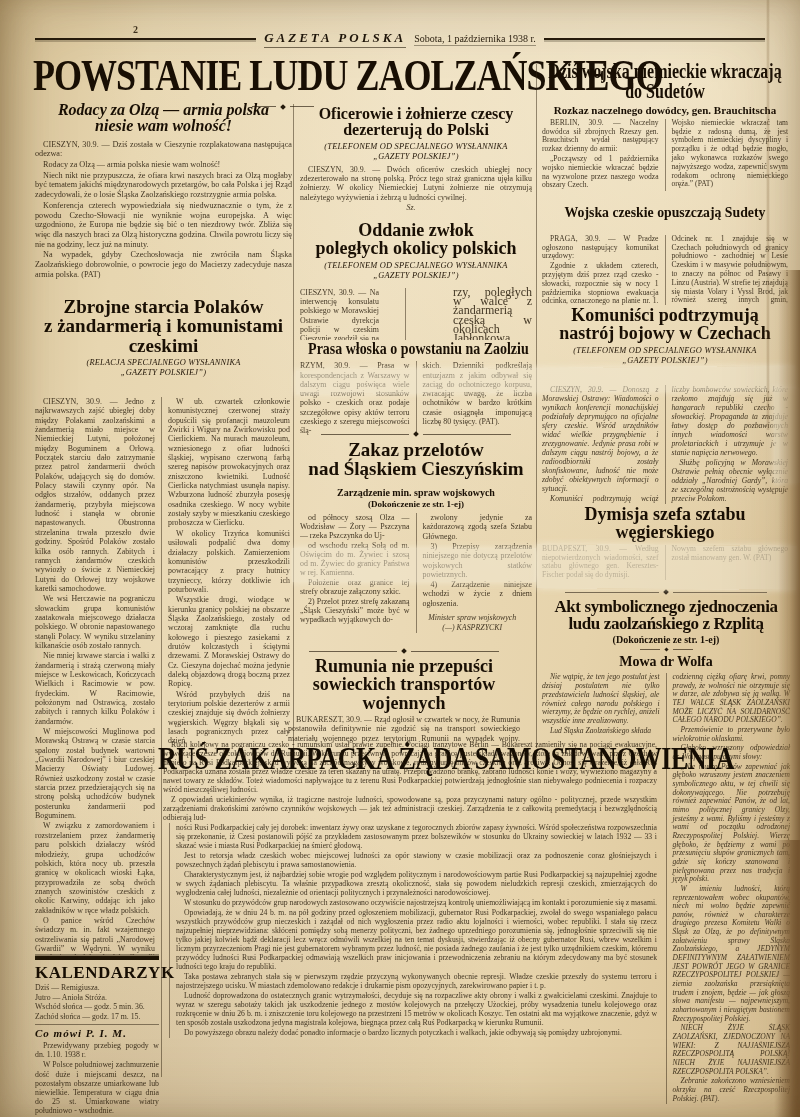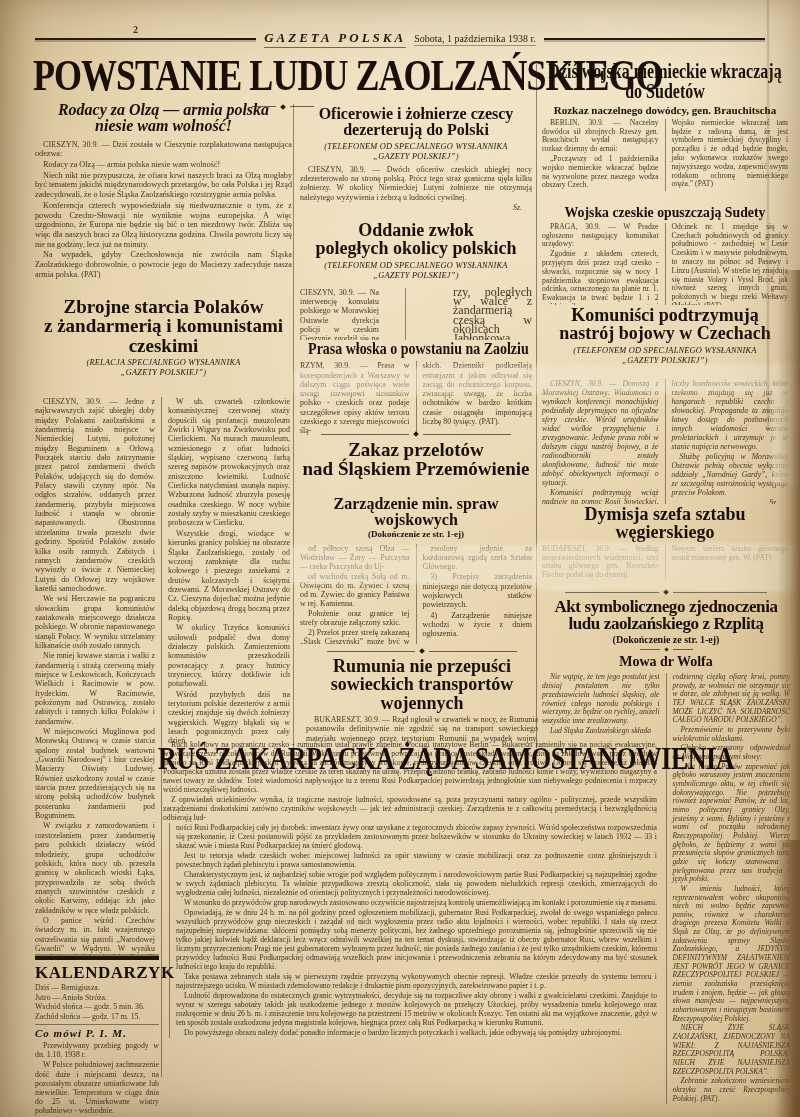--- a/index.html
+++ b/index.html
@@ -19,21 +19,21 @@
   
   .art-title{font-weight:700;text-align:center;white-space:pre-line;color:#190f04;line-height:1.02;}
   .art-sub{font-style:italic;text-align:center;white-space:pre-line;font-size:8.4px;line-height:1.2;margin-top:3px;letter-spacing:.2px;color:#221608;}
   .banner-title{font-weight:700;text-align:center;white-space:nowrap;color:#150d03;}
   
   .body{text-align:justify;}
   .body p{margin:0 0 1px 0;text-indent:8px;}
   .cols{display:flex;}
   .c{flex:1;min-width:0;}
   .c + .c{border-left:1px solid rgba(48,34,16,.5);padding-left:6px;margin-left:6px;}
-  .sig{text-align:right;font-style:italic;padding-right:10px;margin-top:1px;}
+  .sig{text-align:center;font-style:italic;padding-right:10px;margin-top:1px;}
   .divider{display:flex;align-items:center;justify-content:center;gap:5px;height:8px;margin:2px 0;}
   .dline{width:38%;height:1px;background:rgba(40,28,12,.65);}
   .ddot{width:4px;height:4px;background:#241a0c;transform:rotate(45deg);}
   .ital{font-style:italic;}
   
   .kalbar{height:4px;background:#1f1506;margin-bottom:3px;box-shadow:0 -2px 0 rgba(31,21,6,.4);}
   .kaltitle{font-weight:700;font-size:17px;text-align:center;letter-spacing:.5px;color:#170e03;}
   .kalline{font-size:7.8px;line-height:1.22;}
   .pimtitle{font-weight:700;font-style:italic;font-size:11px;letter-spacing:1px;margin:3px 0 2px;color:#190f04;border-top:1px solid rgba(40,28,12,.5);padding-top:2px;}
   
@@ -94,22 +94,22 @@
       <p>We wsi Herczawie na pograniczu słowackim grupa komunistów zaatakowała miejscowego działacza polskiego. W obronie napastowanego stanęli Polacy. W wyniku strzelaniny kilkanaście osób zostało rannych.</p>
       <p>Nie mniej krwawe starcia i walki z żandarmerią i strażą czerwoną miały miejsce w Leskowicach, Kończycach Wielkich i Racimowie w pow. frydeckim. W Racimowie, położonym nad Ostrawicą, zostało zabitych i rannych kilku Polaków i żandarmów.</p>
       <p>W miejscowości Muglinowa pod Morawską Ostrawą w czasie starcia spalony został budynek wartowni „Gwardii Narodowej” i biur czeskiej Macierzy Oświaty Ludowej. Również uszkodzony został w czasie starcia przez przedzierających się na stronę polską uchodźców budynek posterunku żandarmerii pod Boguminem.</p>
       <p>W związku z zamordowaniem i rozstrzelaniem przez żandarmerię paru polskich działaczy wśród młodzieży, grupa uchodźców polskich, która nocy ub. przeszła granicę w okolicach wioski Łąka, przyprowadziła ze sobą dwóch znanych szowinistów czeskich z okolic Karwiny, oddając ich jako zakładników w ręce władz polskich.</p>
       <p>O panice wśród Czechów świadczy m. in. fakt wzajemnego ostrzeliwania się patroli „Narodowej Gwardii” w Wędryni. W wyniku strzelaniny dwóch członków Gwardii zostało rannych.</p>
     </div>
   </div>
   <div class="abs" style="left:168px;top:397px;width:122px;height:352px;overflow:hidden;">
     <div class="body" style="font-size:7.9px;line-height:9.35px;">
       <p>W ub. czwartek członkowie komunistycznej czerwonej straży dopuścili się profanacji mauzoleum Żwirki i Wigury na Żwirkowisku pod Cierlickiem. Na murach mauzoleum, wzniesionego z ofiar ludności śląskiej, wypisano czerwoną farbą szereg napisów prowokacyjnych oraz zniszczono kwietniki. Ludność Cierlicka natychmiast usunęła napisy. Wzburzona ludność zburzyła posesję osadnika czeskiego. W nocy wybite zostały szyby w mieszkaniu czeskiego proboszcza w Cierlicku.</p>
+      <p>W okolicy Trzyńca komuniści usiłowali podpalić dwa domy działaczy polskich. Zamierzeniom komunistów przeszkodzili powracający z pracy hutnicy trzynieccy, którzy dotkliwie ich poturbowali.</p>
       <p>Wszystkie drogi, wiodące w kierunku granicy polskiej na obszarze Śląska Zaolzańskiego, zostały od wczoraj zamknięte dla ruchu kołowego i pieszego zasiekami z drutów kolczastych i ściętymi drzewami. Z Morawskiej Ostrawy do Cz. Cieszyna dojechać można jedynie daleką objazdową drogą boczną przez Ropicę.</p>
-      <p>W okolicy Trzyńca komuniści usiłowali podpalić dwa domy działaczy polskich. Zamierzeniom komunistów przeszkodzili powracający z pracy hutnicy trzynieccy, którzy dotkliwie ich poturbowali.</p>
       <p>Wśród przybyłych dziś na terytorium polskie dezerterów z armii czeskiej znajduje się dwóch żołnierzy węgierskich. Węgrzy błąkali się w lasach pogranicznych przez cały dzień.</p>
       <div class="sig">B. K.</div>
     </div>
   </div>
 
   <div class="abs" style="left:35px;top:956px;width:124px;">
     <div class="kalbar"></div>
     <div class="kaltitle">KALENDARZYK</div>
     <div class="kalline">Dziś — Remigiusza.</div>
     <div class="kalline">Jutro — Anioła Stróża.</div>
@@ -155,41 +155,41 @@
     </div>
   </div>
 
   <div class="abs" style="left:300px;top:428px;width:232px;height:216px;overflow:hidden;">
     <div class="divider">
         <span class="dline"></span>
         <span class="ddot"></span>
         <span class="dline"></span>
       </div>
     <div class="art-title" style="font-size:19px;">Zakaz przelotów
-nad Śląskiem Przemówienie</div>
-    <div class="art-title" style="font-size:16px;margin-top:17px;">Zarządzenie min. spraw wojskowych</div>
+nad Śląskiem Cieszyńskim</div>
+    <div class="art-title" style="font-size:10px;margin-top:9px;">Zarządzenie min. spraw wojskowych</div>
     <div class="art-title" style="font-size:9px;margin-top:2px;">(Dokończenie ze str. 1-ej)</div>
     <div class="cols" style="margin-top:4px;">
       <div class="c body" style="font-size:7.9px;line-height:9px;">
         <p>od północy szosą Olza — Wodzisław — Żory — Pszczyna — rzeka Pszczynka do Uj-</p>
         <p>od wschodu rzeką Sołą od m. Oświęcim do m. Żywiec i szosą od m. Żywiec do granicy Państwa w rej. Kamienna.</p>
         <p>Położenie oraz granice tej strefy obrazuje załączony szkic.</p>
         <p>2) Przelot przez strefę zakazaną „Śląsk Cieszyński” może być w wypadkach wyjątkowych do-</p>
       </div>
       <div class="c body" style="font-size:7.9px;line-height:9.3px;">
         <p>zwolony jedynie za każdorazową zgodą szefa Sztabu Głównego.</p>
         <p>3) Przepisy zarządzenia niniejszego nie dotyczą przelotów wojskowych statków powietrznych.</p>
         <p>4) Zarządzenie niniejsze wchodzi w życie z dniem ogłoszenia.</p>
         <div class="sig" style="margin-top:5px;">Minister spraw wojskowych</div>
         <div class="sig">(—) KASPRZYCKI</div>
       </div>
     </div>
   </div>
 
-  <div class="abs" style="left:306px;top:645px;width:232px;height:98px;overflow:hidden;">
+  <div class="abs" style="left:288px;top:645px;width:232px;height:98px;overflow:hidden;">
     <div class="divider">
         <span class="dline"></span>
         <span class="ddot"></span>
         <span class="dline"></span>
       </div>
     <div class="art-title" style="font-size:18px;">Rumunia nie przepuści
 sowieckich transportów
 wojennych</div>
     <div class="body" style="font-size:7.9px;line-height:9.3px;margin-top:3px;">
       <p>BUKARESZT, 30.9. — Rząd ogłosił w czwartek w nocy, że Rumunia postanowiła definitywnie nie zgodzić się na transport sowieckiego materiału wojennego przez terytorium Rumunii na wypadek wojny. (ATE)</p>
@@ -206,37 +206,37 @@
         <p>„Począwszy od 1 października wojsko niemieckie wkraczać będzie na wyzwolone przez naszego wodza obszary Czech.</p>
       </div>
       <div class="c body" style="font-size:7.6px;line-height:8.8px;">
         <p style="text-indent:0;">Wojsko niemieckie wkraczać tam będzie z radosną dumą, że jest symbolem niemieckiej dyscypliny i porządku i że odtąd będzie mogło, jako wykonawca rozkazów swego najwyższego wodza, zapewnić swym rodakom ochronę niemieckiego oręża.” (PAT)</p>
       </div>
     </div>
   </div>
 
   <div class="abs" style="left:542px;top:204px;width:246px;height:101px;overflow:hidden;">
     <div class="art-title" style="font-size:14.5px;white-space:nowrap;transform:scale(.95,1.05);transform-origin:center top;">Wojska czeskie opuszczają Sudety</div>
-    <div class="cols" style="margin-top:4px;">
+    <div class="cols" style="margin-top:16px;">
       <div class="c body" style="font-size:7.6px;line-height:8.8px;">
         <p>PRAGA, 30.9. — W Pradze ogłoszono następujący komunikat urzędowy:</p>
         <p>Zgodnie z układem czterech, przyjętym dziś przez rząd czesko - słowacki, rozpocznie się w nocy 1 października stopniowa ewakuacja odcinka, oznaczonego na planie nr. 1. Ewakuacja ta trwać będzie 1 i 2 października, po czym nastąpi stopniowa ewakuacja innych odcinków.</p>
       </div>
       <div class="c body" style="font-size:7.6px;line-height:8.8px;">
         <p style="text-indent:0;">Odcinek nr. 1 znajduje się w Czechach południowych od granicy południowo - zachodniej w Lesie Czeskim i w masywie południowym, to znaczy na północ od Pasawy i Linzu (Austria). W strefie tej znajdują się miasta Volary i Vyssl Brod, jak również szereg innych gmin, położonych w biegu rzeki Wełtawy (Moldau). (PAT).</p>
       </div>
     </div>
   </div>
 
   <div class="abs" style="left:542px;top:306px;width:246px;height:198px;overflow:hidden;">
     <div class="art-title" style="font-size:18px;">Komuniści podtrzymują
 nastrój bojowy w Czechach</div>
     <div class="art-sub">(TELEFONEM OD SPECJALNEGO WYSŁANNIKA
 „GAZETY POLSKIEJ”)</div>
-    <div class="cols ital" style="margin-top:13px;">
+    <div class="cols ital" style="margin-top:19px;">
       <div class="c body" style="font-size:7.7px;line-height:9px;">
         <p>CIESZYN, 30.9. — Donoszą z Morawskiej Ostrawy: Wiadomości o wynikach konferencji monachijskiej podziałały deprymująco na oficjalne sfery czeskie. Wśród urzędników widać wielkie przygnębienie i zrezygnowanie. Jedynie prasa robi w dalszym ciągu nastrój bojowy, a że radioodbiorniki zostały skonfiskowane, ludność nie może zdobyć obiektywnych informacji o sytuacji.</p>
         <p>Komuniści podtrzymują wciąż nadzieję na pomoc Rosji Sowieckiej, podając fantastyczne</p>
       </div>
       <div class="c body" style="font-size:7.7px;line-height:9px;">
         <p style="text-indent:0;">liczby bombowców sowieckich, które rzekomo znajdują się już w hangarach republiki czecho - słowackiej. Propaganda ta znajduje łatwy dostęp do pozbawionych innych wiadomości warstw proletariackich i utrzymuje je w stanie napięcia nerwowego.</p>
         <p>Służbę policyjną w Morawskiej Ostrawie pełnią obecnie wyłącznie oddziały „Narodniej Gardy”, która ze szczególną ostrożnością występuje przeciw Polakom.</p>
         <div class="sig">Sz.</div>
       </div>
     </div>

